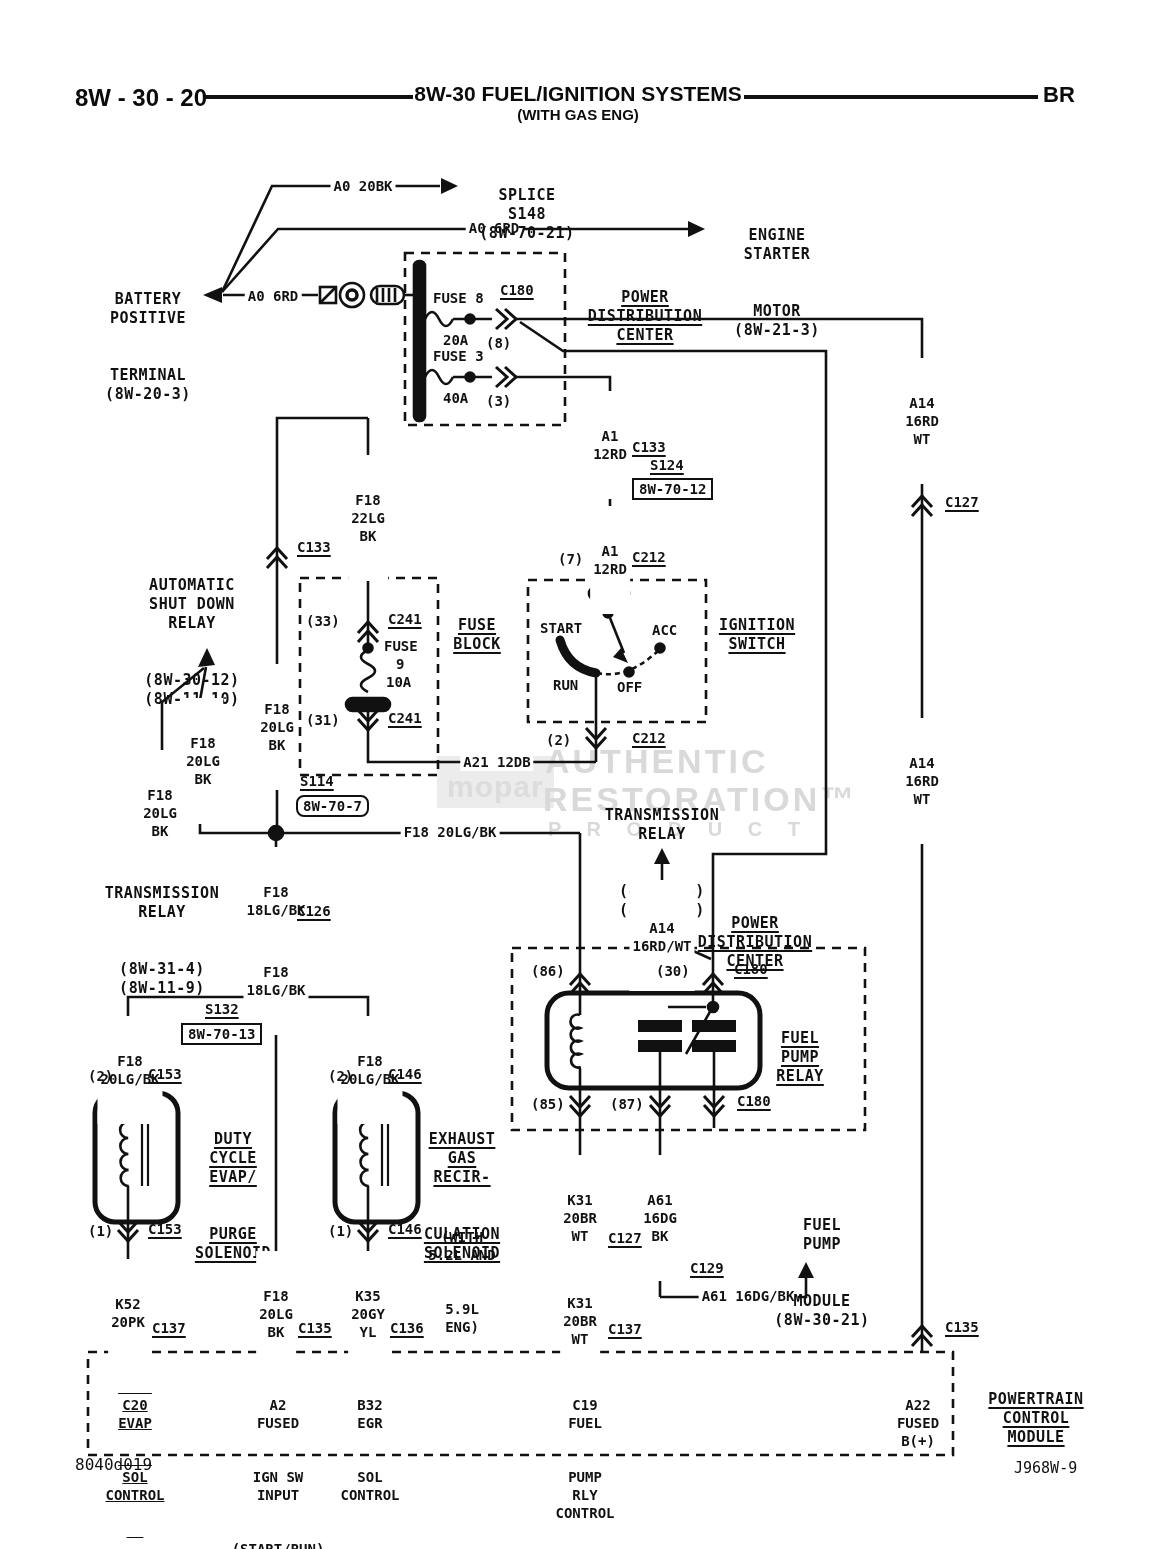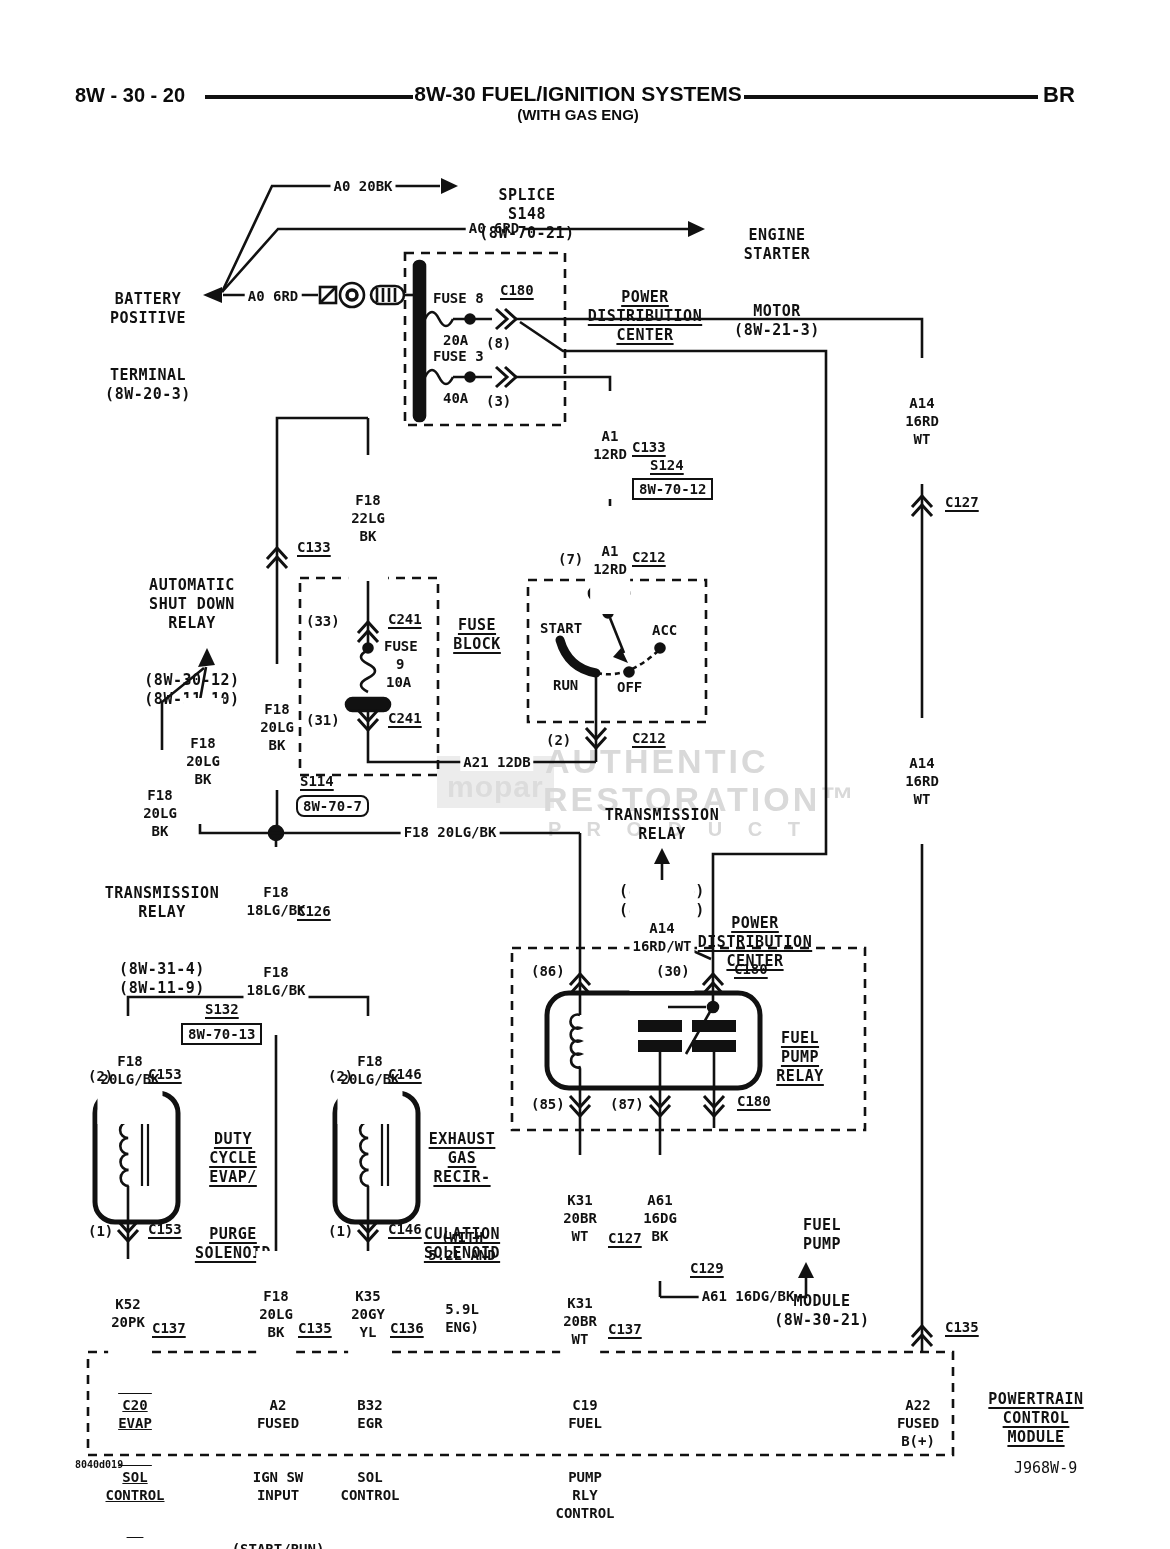--- a/index.html
+++ b/index.html
@@ -187,21 +187,21 @@
       </g>
 
       <rect x="88" y="1352" width="865" height="103" stroke-dasharray="9,7"></rect>
 
       <polygon points="203,295 222,287 222,303" fill="#111" stroke="none"></polygon>
       <polygon points="458,186 441,178 441,194" fill="#111" stroke="none"></polygon>
       <polygon points="705,229 688,221 688,237" fill="#111" stroke="none"></polygon>
     </g>
   </svg>
 
-  <div class="hdr" style="left:75px;top:84px;font-size:20px;">8W - 30 - 20</div>
+  <div class="hdr" style="left:75px;top:84px;font-size:24px;">8W - 30 - 20</div>
   <div class="hdr" style="left:578px;top:82px;font-size:21px;transform:translateX(-50%);">8W-30 FUEL/IGNITION SYSTEMS</div>
   <div class="hdr" style="left:578px;top:106px;font-size:15px;transform:translateX(-50%);">(WITH GAS ENG)</div>
   <div class="hdr" style="left:1043px;top:82px;font-size:22px;">BR</div>
 
   <div class="L t c stack" style="left:148px;top:252px;">
     <span>BATTERY</span><span>POSITIVE</span>
     <span>TERMINAL</span><span>(8W-20-3)</span>
   </div>
   <div class="L c bg" style="left:273px;top:287px;">A0 6RD</div>
   <div class="L c bg" style="left:363px;top:177px;">A0 20BK</div>
@@ -239,20 +239,23 @@
   </div>
   <div class="L u" style="left:632px;top:438px;">C133</div>
   <div class="L u" style="left:650px;top:456px;">S124</div>
   <div class="L refbox" style="left:632px;top:478px;">8W-70-12</div>
   <div class="L c bg stack" style="left:610px;top:506px;">
     <span>A1</span><span>12RD</span>
   </div>
   <div class="L" style="left:558px;top:550px;">(7)</div>
   <div class="L u" style="left:632px;top:548px;">C212</div>
 
+  <div class="L t c stack us" style="left:757px;top:578px;">
+    <span>IGNITION</span><span>SWITCH</span>
+  </div>
   <div class="L" style="left:540px;top:619px;">START</div>
   <div class="L" style="left:652px;top:621px;">ACC</div>
   <div class="L" style="left:553px;top:676px;">RUN</div>
   <div class="L" style="left:617px;top:678px;">OFF</div>
   <div class="L" style="left:546px;top:731px;">(2)</div>
   <div class="L u" style="left:632px;top:729px;">C212</div>
   <div class="L c bg" style="left:497px;top:753px;">A21 12DB</div>
 
   <div class="L t c stack us" style="left:477px;top:578px;">
     <span>FUSE</span><span>BLOCK</span>
@@ -398,16 +401,16 @@
     <span>SOL</span><span>CONTROL</span>
   </div>
   <div class="L c stack" style="left:585px;top:1360px;">
     <span>C19</span><span>FUEL</span>
     <span>PUMP</span><span>RLY</span><span>CONTROL</span>
   </div>
   <div class="L c stack" style="left:918px;top:1360px;">
     <span>A22</span><span>FUSED</span><span>B(+)</span>
   </div>
 
-  <div class="L" style="left:75px;top:1456px;font-weight:bold;font-size:10px;">8040d019</div>
+  <div class="L" style="left:75px;top:1456px;font-weight:normal;font-size:16px;">8040d019</div>
   <div class="L" style="left:1014px;top:1459px;font-weight:normal;font-size:15px;">J968W-9</div>
 
 </div>
 
 </body></html>

